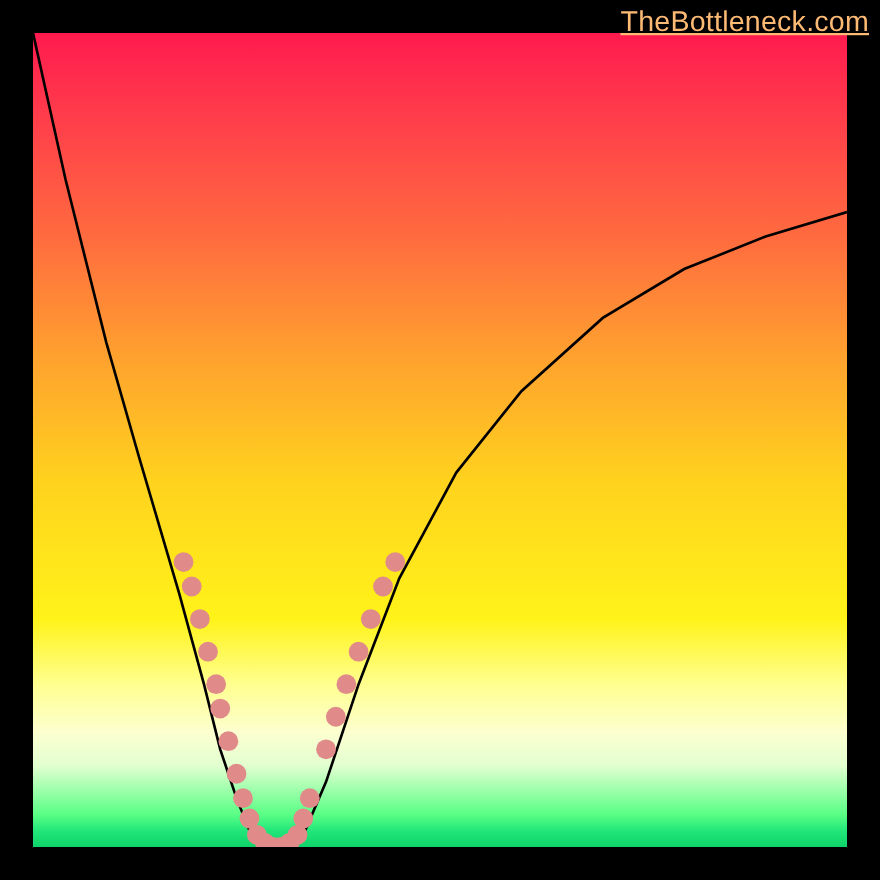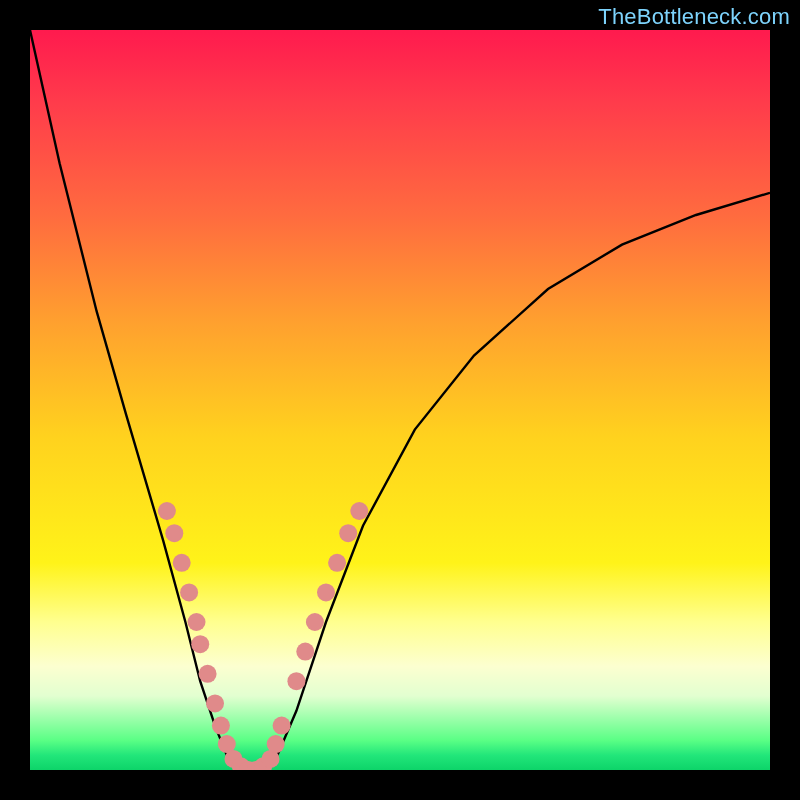--- a/index.html
+++ b/index.html
@@ -14,25 +14,26 @@
   .frame {
     width: 800px;
     height: 800px;
     background: #000;
     position: relative;
   }
   .watermark {
     position: absolute;
     top: 4px;
     right: 10px;
-    color: #7dd3fc;
-    font-size: 22px;
+    color: #fdba74;
+    font-size: 26px;
     font-weight: 500;
     letter-spacing: 0.2px;
     z-index: 10;
+    text-decoration: underline;
   }
   .plot {
     position: absolute;
     top: 30px;
     left: 30px;
     width: 740px;
     height: 740px;
     overflow: hidden;
   }
   .bg-gradient {

